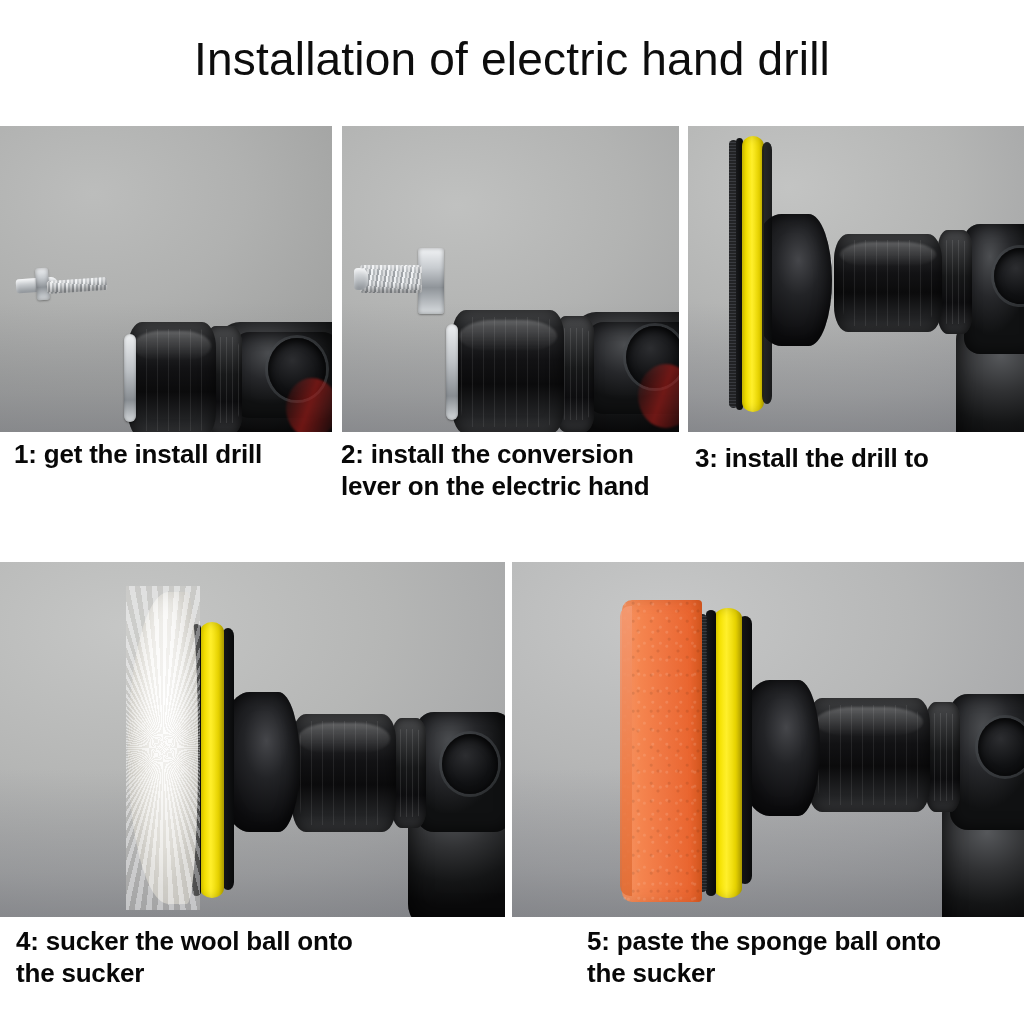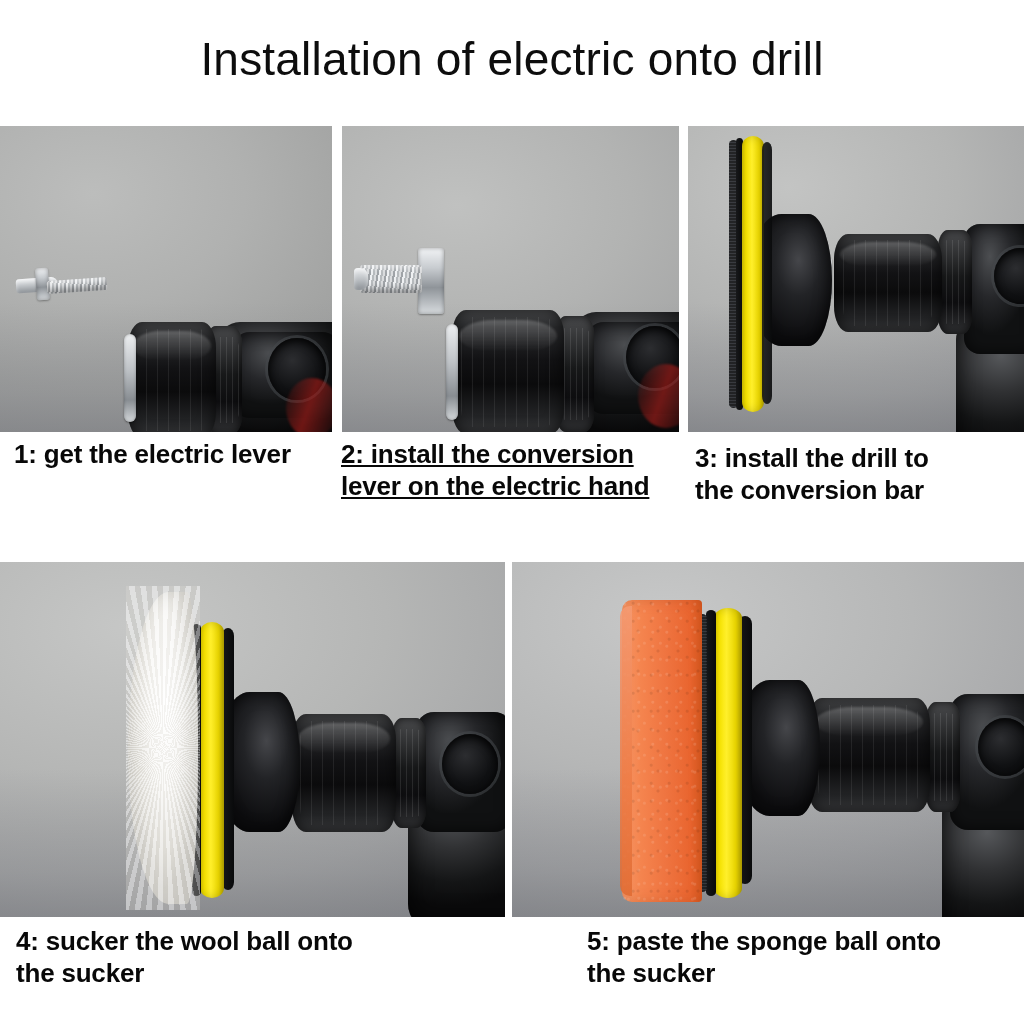--- a/index.html
+++ b/index.html
@@ -198,21 +198,21 @@
     font-size:26px;line-height:32px;font-weight:700;
     letter-spacing:-0.2px;
   }
   .caption .ln{display:block;white-space:nowrap;}
 </style>
 </head>
 <body>
 
 <div class="page">
 
-  <div class="title">Installation of electric onto drill</div>
+  <div class="title">Installation of electric hand drill</div>
 
   <div class="panel" style="left:0px;top:126px;width:332px;height:306px;">
     <div class="scene">
       <div class="bg"></div>
       <div class="floorshade"></div>
 
       <div class="bolt-tip" style="left:16px;top:152px;width:42px;height:14px;transform:rotate(-4deg);"></div>
       <div class="bolt-flange" style="left:36px;top:142px;width:13px;height:32px;transform:rotate(-4deg);"></div>
       <div class="bolt-shank" style="left:47px;top:153px;width:60px;height:13px;transform:rotate(-4deg);"></div>
 
@@ -277,31 +277,30 @@
 
       <div class="pad-hub" style="left:60px;top:88px;width:84px;height:132px;border-radius:40% 28% 28% 40%/50% 50% 50% 50%;"></div>
       <div class="pad-velcro" style="left:41px;top:14px;width:9px;height:268px;border-radius:50%/4px;"></div>
       <div class="pad-edge-dark" style="left:48px;top:12px;width:7px;height:272px;border-radius:50%/4px;"></div>
       <div class="pad-disc" style="left:54px;top:10px;width:22px;height:276px;border-radius:50%/10px;"></div>
       <div class="pad-edge-dark" style="left:74px;top:16px;width:10px;height:262px;border-radius:50%/8px;opacity:.9;"></div>
     </div>
   </div>
 
   <div class="caption" style="left:14px;top:438px;width:320px;">
-    <span class="ln">1: get the electric lever</span>
-  </div>
-
-  <div class="caption" style="left:341px;top:438px;width:340px;text-decoration:underline;">
+    <span class="ln">1: get the install drill</span>
+  </div>
+
+  <div class="caption" style="left:341px;top:438px;width:340px;">
     <span class="ln">2: install the conversion</span>
     <span class="ln">lever on the electric hand</span>
   </div>
 
   <div class="caption" style="left:695px;top:442px;width:330px;">
     <span class="ln">3: install the drill to</span>
-    <span class="ln">the conversion bar</span>
   </div>
 
   <div class="panel" style="left:0px;top:562px;width:505px;height:355px;">
     <div class="scene">
       <div class="bg b4"></div>
       <div class="floorshade"></div>
 
       <div class="body" style="left:408px;top:208px;width:150px;height:160px;"></div>
       <div class="bodyneck" style="left:416px;top:150px;width:96px;height:120px;"></div>
       <div class="bore" style="left:442px;top:172px;width:56px;height:60px;"></div>

